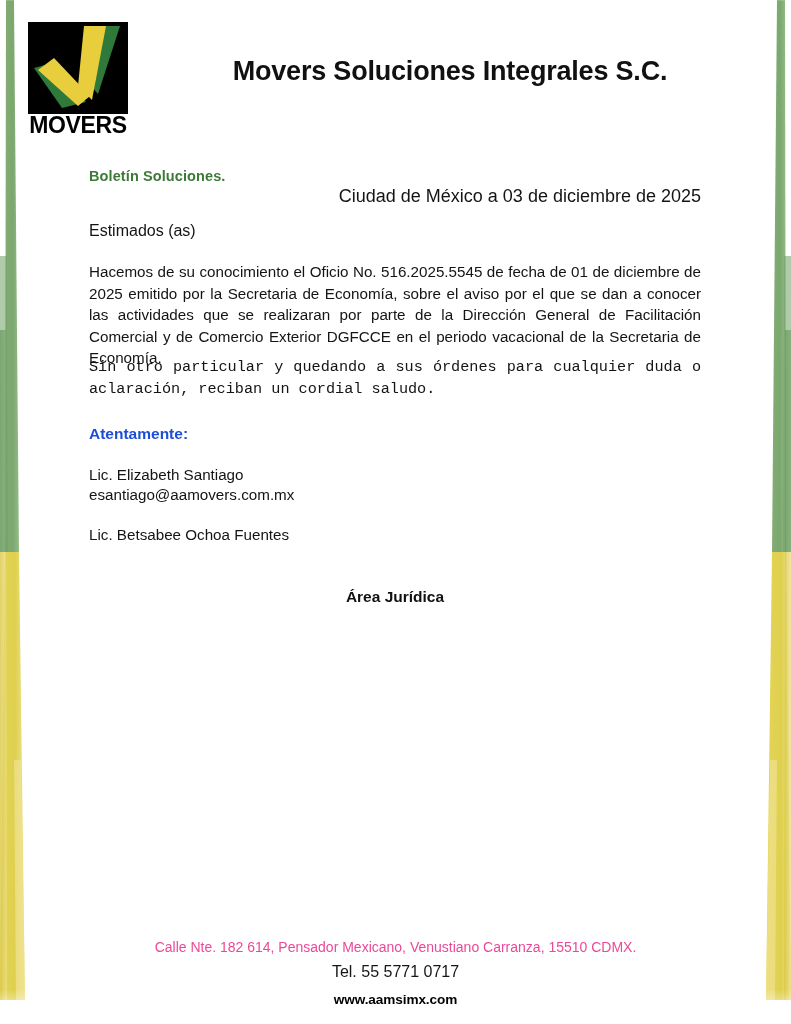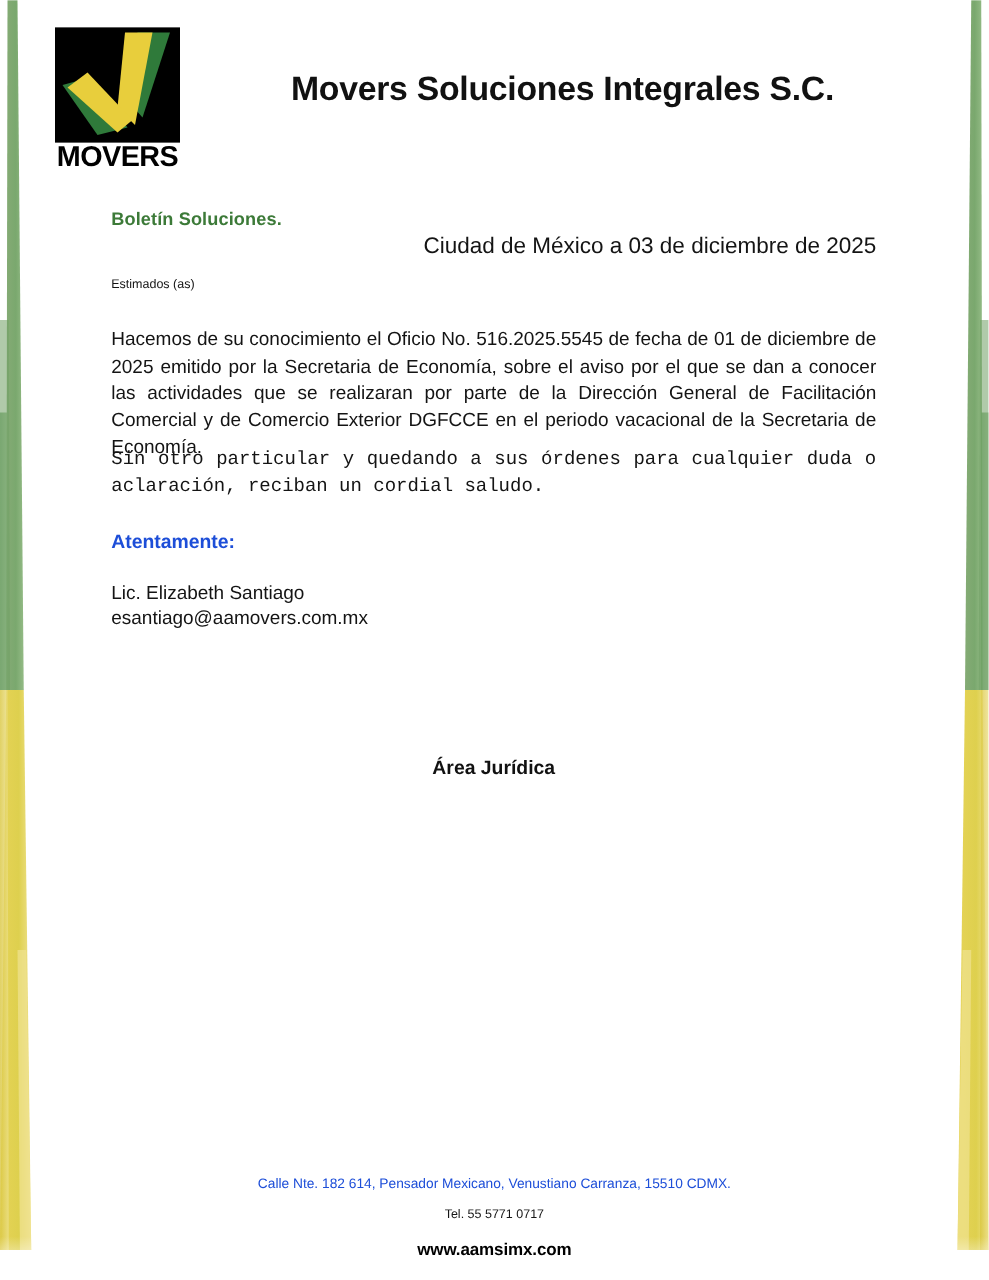--- a/index.html
+++ b/index.html
@@ -42,21 +42,20 @@
     width: 791px;
     height: 155px;
   }
 
   .logo {
     position: absolute;
     left: 28px;
     top: 22px;
     width: 106px;
     height: 118px;
-    margin-left: 16px;
   }
   .logo-mark {
     position: absolute;
     left: 0;
     top: 0;
     width: 100px;
     height: 92px;
     background: #000000;
   }
   .logo-mark svg {
@@ -117,21 +116,21 @@
     width: 612px;
     text-align: right;
     font-size: 18px;
     color: #141414;
   }
 
   .salutation {
     position: absolute;
     left: 0;
     top: 222px;
-    font-size: 10px;
+    font-size: 16px;
     color: #141414;
   }
 
   .para {
     position: absolute;
     left: 0;
     width: 612px;
     font-size: 15.2px;
     line-height: 21.5px;
     color: #141414;
@@ -165,39 +164,38 @@
 
   .department {
     position: absolute;
     left: 0;
     top: 588px;
     width: 612px;
     text-align: center;
     font-size: 15.5px;
     font-weight: bold;
     color: #111111;
-    margin-top: 18px;
   }
 
   
   .footer {
     position: absolute;
     left: 0;
     top: 938px;
     width: 791px;
     text-align: center;
   }
   .footer-address {
-    font-size: 11px;
-    color: #1d4ed8;
+    font-size: 14px;
+    color: #ec4899;
     line-height: 18px;
   }
   .footer-phone {
     margin-top: 7px;
-    font-size: 10px;
+    font-size: 16px;
     color: #161616;
     line-height: 18px;
   }
   .footer-web {
     margin-top: 11px;
     font-size: 13.6px;
     font-weight: bold;
     color: #000000;
     letter-spacing: -0.1px;
   }
@@ -299,20 +297,21 @@
     <div class="para para-2">Sin otro particular y quedando a sus órdenes para cualquier duda o aclaración, reciban un cordial saludo.</div>
 
     <div class="closing-title">Atentamente:</div>
 
     <div class="signer signer-1">
       <span class="name">Lic. Elizabeth Santiago</span>
       <span class="mail">esantiago@aamovers.com.mx</span>
     </div>
 
     <div class="signer signer-2">
+      <span class="name">Lic. Betsabee Ochoa Fuentes</span>
     </div>
 
     <div class="department">Área Jurídica</div>
   </div>
 
   <div class="footer">
     <div class="footer-address">Calle Nte. 182 614, Pensador Mexicano, Venustiano Carranza, 15510 CDMX.</div>
     <div class="footer-phone">Tel. 55 5771 0717</div>
     <div class="footer-web">www.aamsimx.com</div>
   </div>

